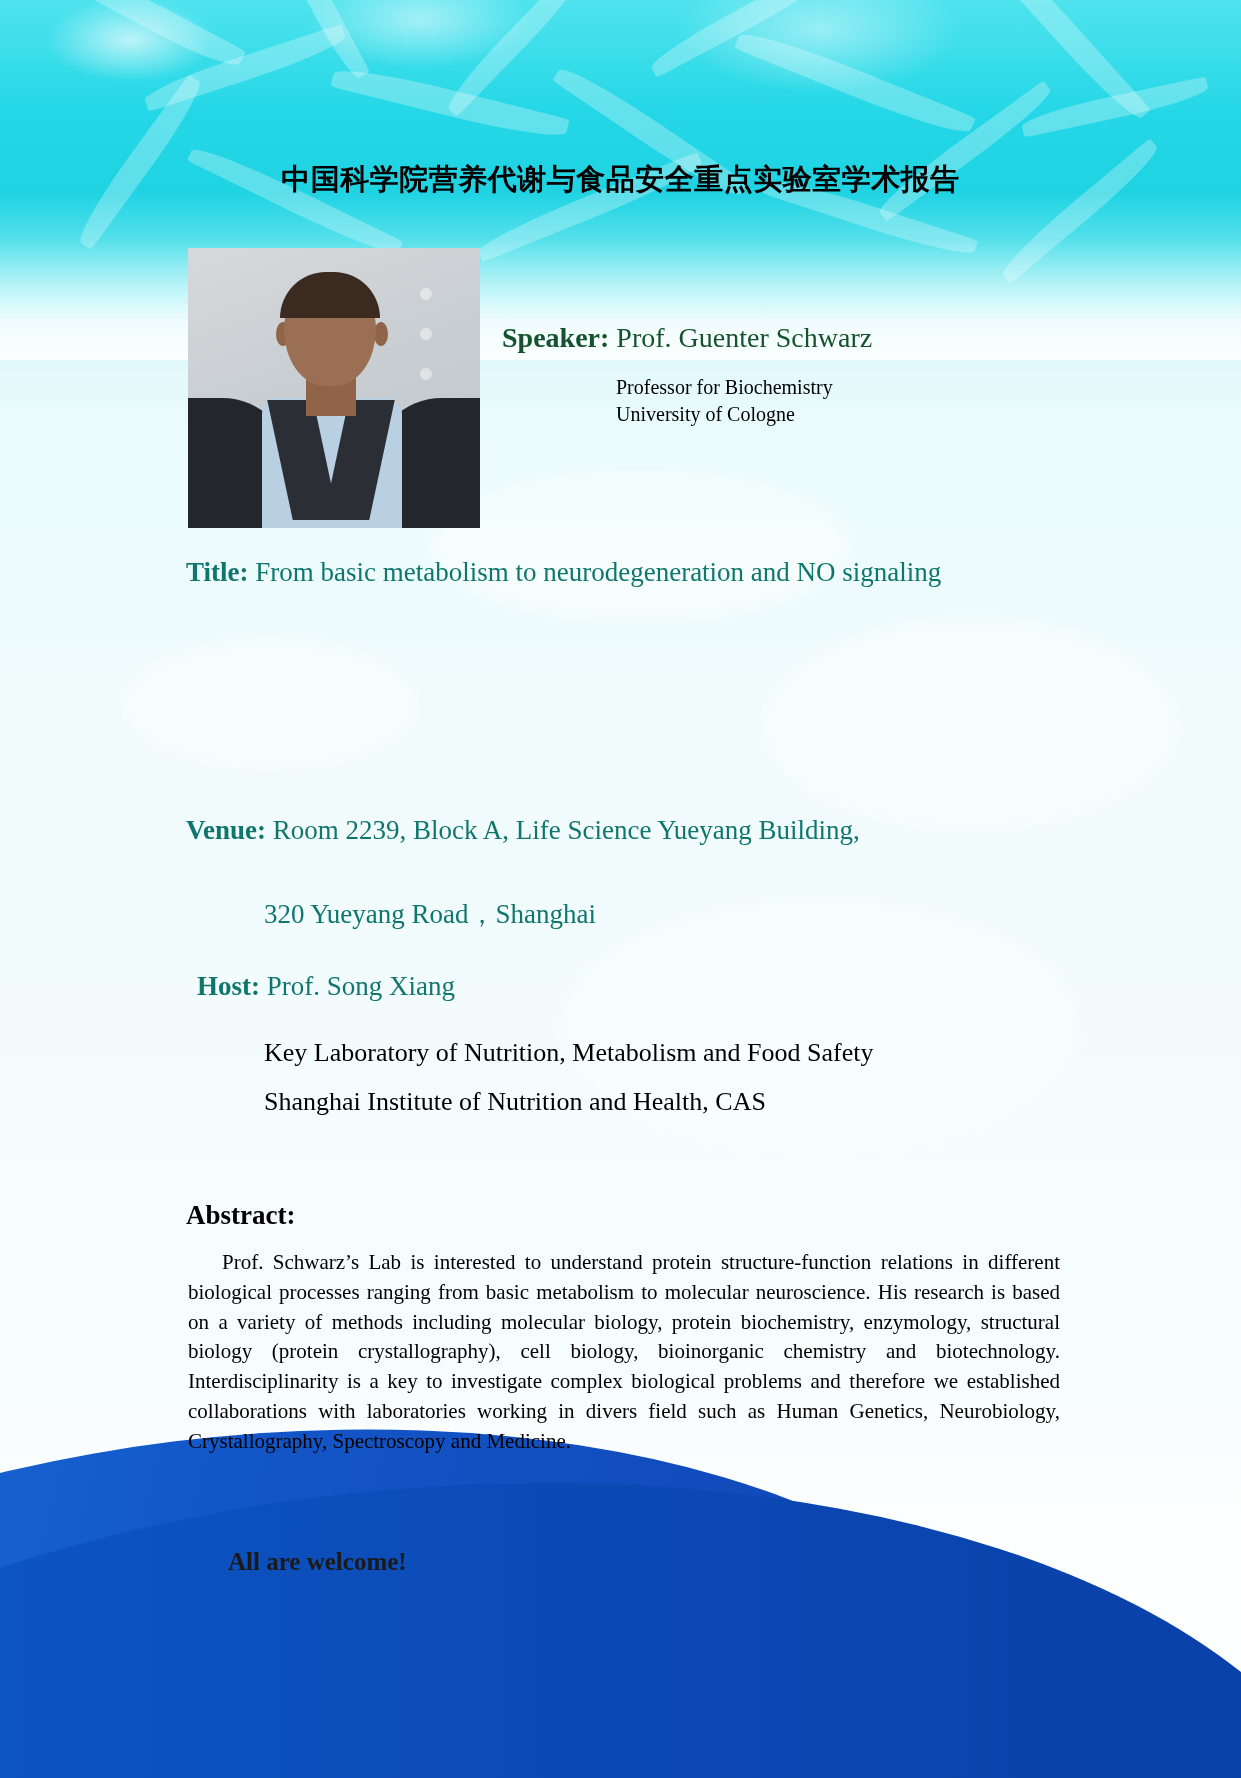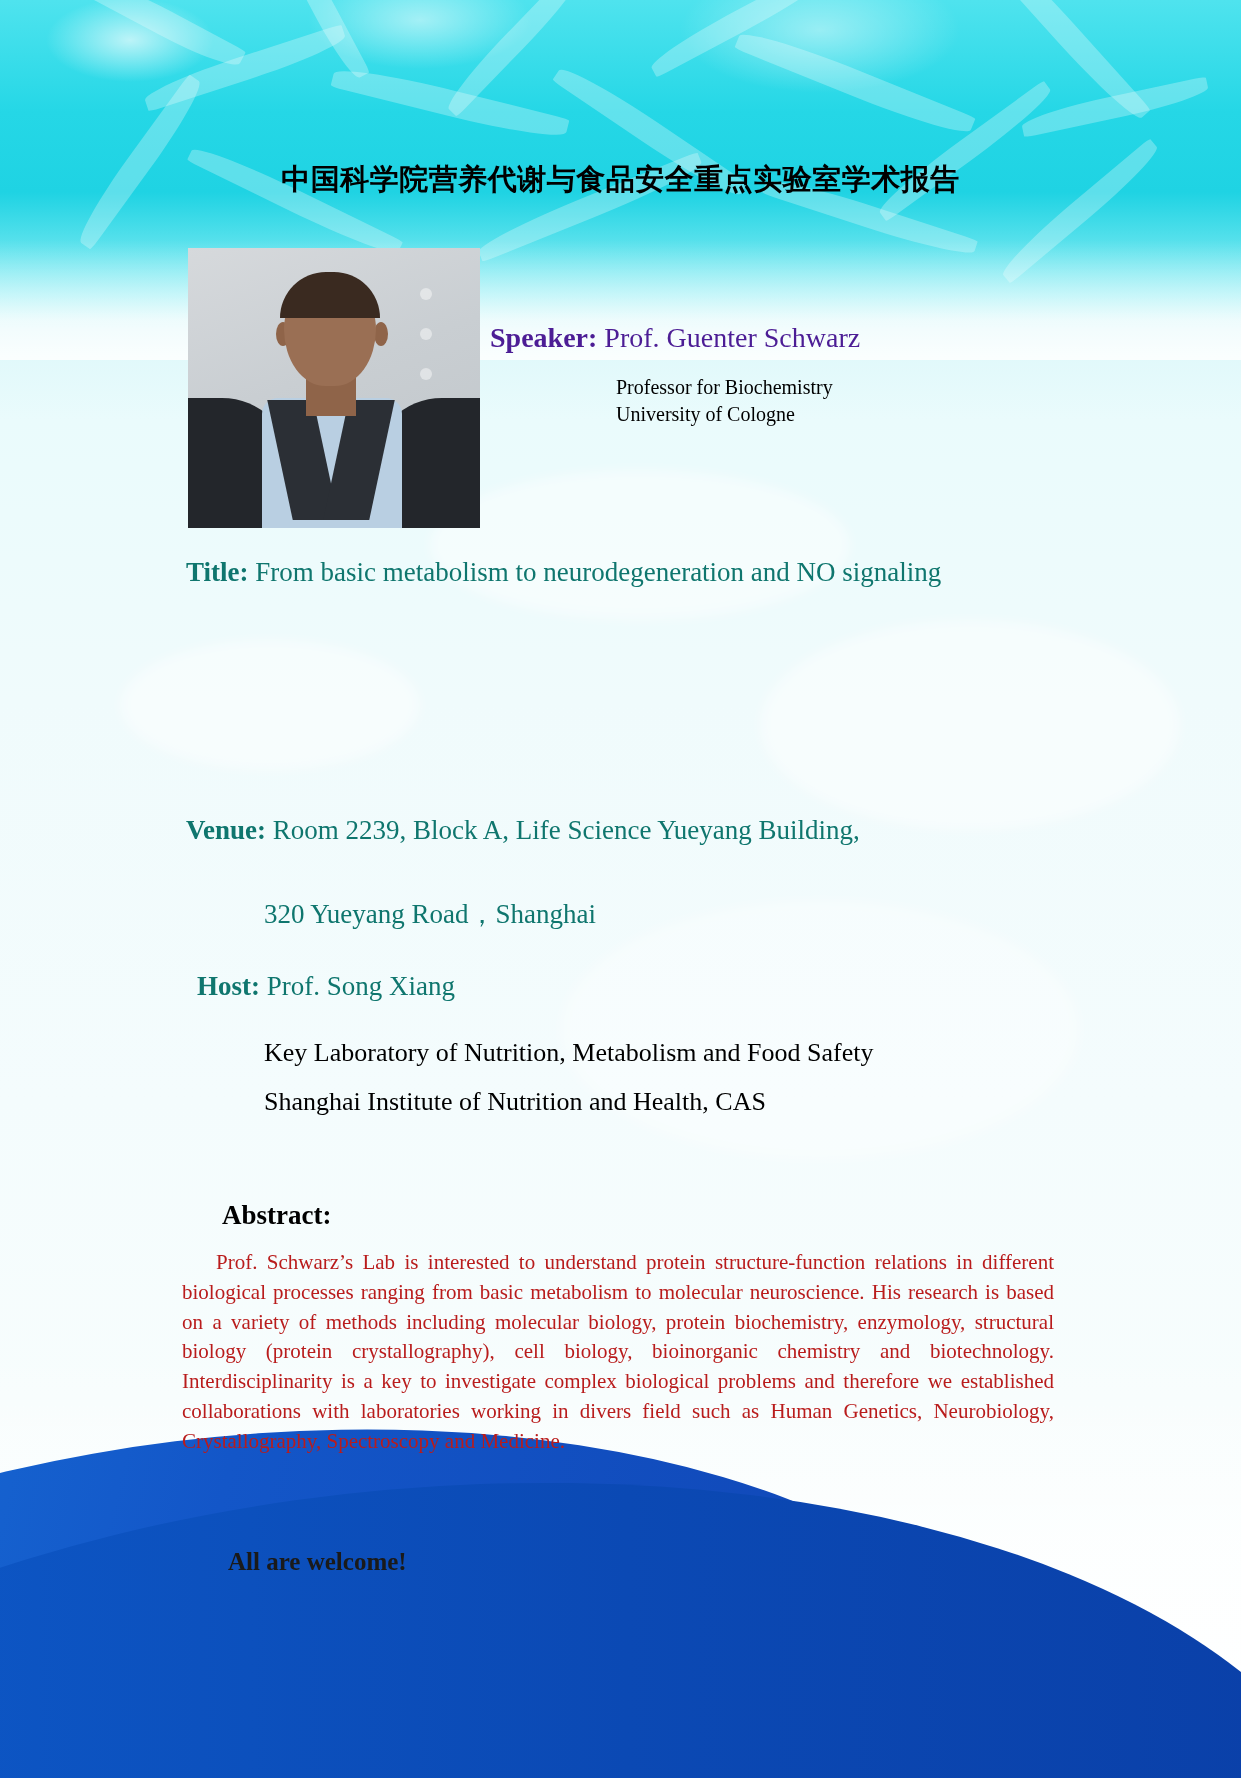--- a/index.html
+++ b/index.html
@@ -198,21 +198,22 @@
   .p-collar-r { left: 148px; transform: skewX(-12deg); }
 
   .speaker-block {
     position: absolute;
     left: 490px;
     top: 322px;
     width: 560px;
   }
   .speaker-line {
     font-size: 28px;
-    color: #4c1d95;
+    color: #14532d;
+    margin-left: 12px;
   }
   .speaker-line .lbl { font-weight: bold; }
   .speaker-sub {
     margin-top: 20px;
     margin-left: 126px;
     font-size: 20px;
     line-height: 1.35;
     color: #000;
   }
 
@@ -243,32 +244,31 @@
   }
   .host-sub-1 { top: 1028px; font-family: Liberation Serif, serif; }
 
   .abstract-head {
     position: absolute;
     left: 186px;
     top: 1200px;
     font-size: 27px;
     font-weight: bold;
     color: #000;
-    margin-left: 36px;
   }
   .abstract-body {
     position: absolute;
-    left: 182px;
+    left: 188px;
     top: 1248px;
     width: 872px;
     font-size: 21px;
     line-height: 1.42;
     text-align: justify;
     text-justify: inter-word;
-    color: #b91c1c;
+    color: #000000;
   }
   .abstract-body .lead { display: inline-block; width: 34px; }
 
   .welcome {
     position: absolute;
     left: 228px;
     top: 1548px;
     font-size: 25px;
     font-weight: bold;
     color: #1a1a1a;

